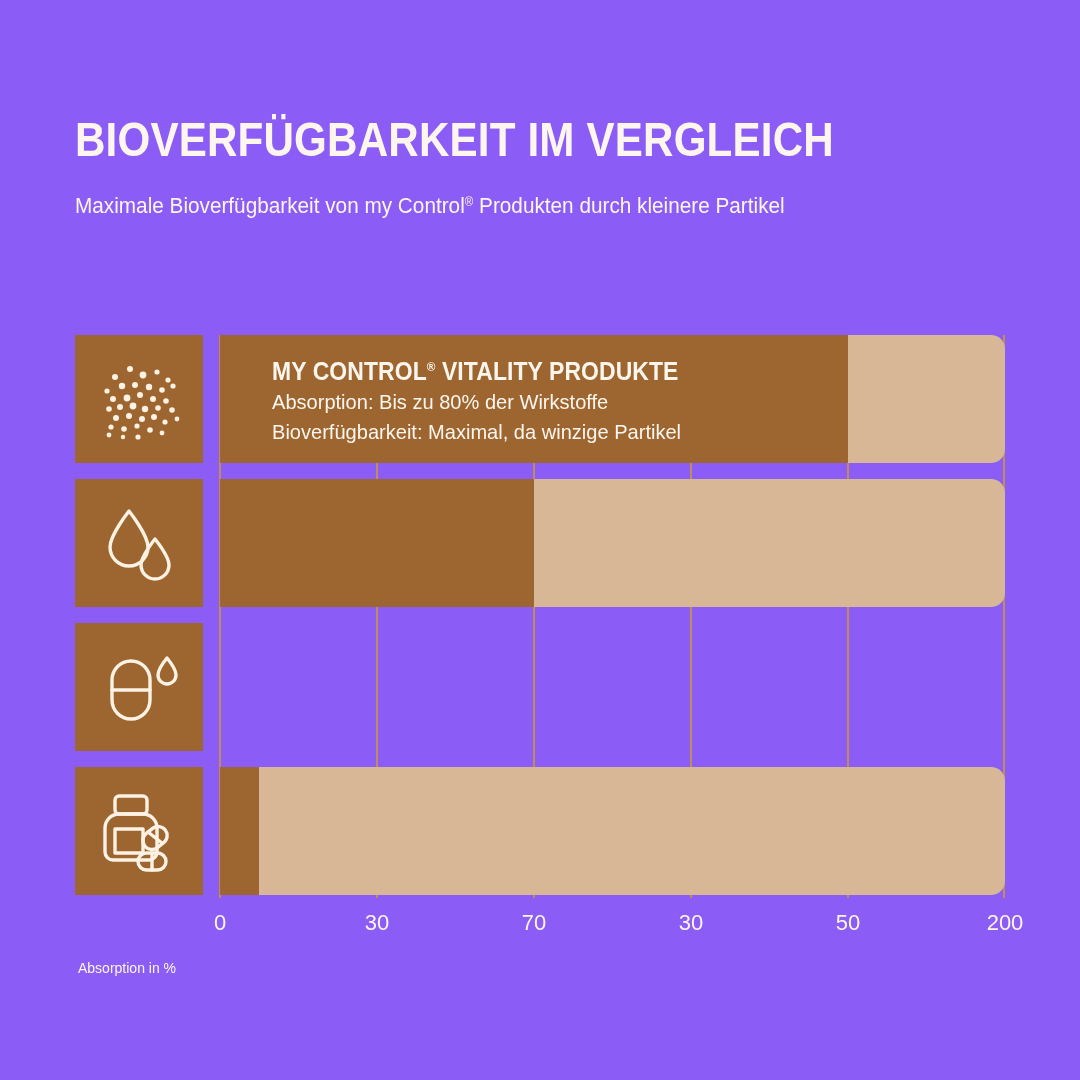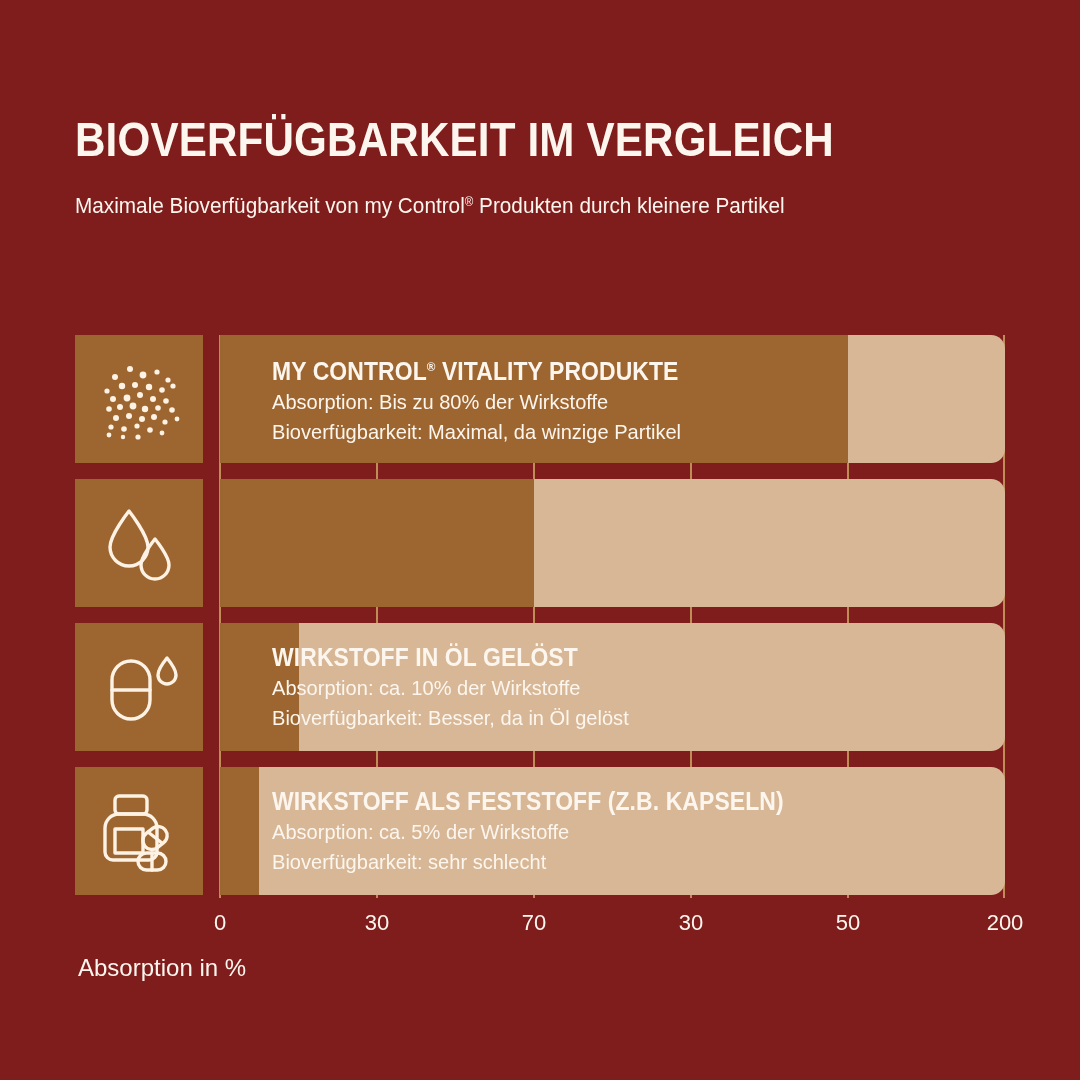--- a/index.html
+++ b/index.html
@@ -13,21 +13,21 @@
     overflow: hidden;
     background: #b5814c;
     font-family: "Liberation Sans", sans-serif;
     -webkit-font-smoothing: antialiased;
   }
 
   .canvas {
     position: relative;
     width: 1080px;
     height: 1080px;
-    background: #7f1d1d;
+    background: #8b5cf6;
   }
 
   
   .header {
     position: absolute;
     left: 75px;
     top: 112px;
     width: 940px;
   }
   .page-title {
@@ -183,21 +183,21 @@
     color: #fdf6ee;
     font-size: 22px;
     line-height: 30px;
     font-weight: 400;
   }
   .axis-caption {
     position: absolute;
     left: 78px;
     top: 955px;
     color: #fdf6ee;
-    font-size: 24px;
+    font-size: 14px;
     line-height: 26px;
     font-weight: 400;
     white-space: nowrap;
   }
 </style>
 </head>
 <body>
 
 <div class="canvas">
 
@@ -289,53 +289,39 @@
     <div class="row" style="top:623px">
       <div class="icon-tile">
         <svg width="92" height="92" viewBox="0 0 92 92">
           <g fill="none" stroke="#fdf2e4" stroke-width="3.4" stroke-linejoin="round" stroke-linecap="round">
             <rect x="19" y="20" width="38" height="58" rx="19"></rect>
             <line x1="19" y1="49" x2="57" y2="49"></line>
             <path d="M74 17 C74 17 65 28 65 34 a9 9 0 0 0 18 0 C83 28 74 17 74 17 Z"></path>
           </g>
         </svg>
       </div>
-      <div class="bar-wrap">
-        <div class="bar-track"></div>
-        <div class="bar-fill" style="width:10%"></div>
-        <div class="bar-text">
-          <div class="bar-label">WIRKSTOFF IN ÖL GELÖST</div>
-          <div class="bar-sub">Absorption: ca. 10% der Wirkstoffe</div>
-          <div class="bar-sub">Bioverfügbarkeit: Besser, da in Öl gelöst</div>
-        </div>
-      </div>
     </div>
 
     <div class="row" style="top:767px">
       <div class="icon-tile">
         <svg width="92" height="92" viewBox="0 0 92 92">
           <g fill="none" stroke="#fdf2e4" stroke-width="3.4" stroke-linejoin="round" stroke-linecap="round">
             <rect x="22" y="11" width="32" height="18" rx="4"></rect>
             <path d="M26 29 h24 a14 14 0 0 1 14 14 v24 a8 8 0 0 1 -8 8 h-36 a8 8 0 0 1 -8 -8 v-24 a14 14 0 0 1 14 -14 Z"></path>
             <rect x="22" y="44" width="28" height="24"></rect>
             <rect x="49" y="44" width="26" height="18" rx="9" transform="rotate(-38 62 53)"></rect>
             <line x1="55" y1="47" x2="69" y2="58"></line>
             <rect x="45" y="68" width="28" height="17" rx="8.5"></rect>
             <line x1="59" y1="68" x2="59" y2="85"></line>
           </g>
         </svg>
       </div>
       <div class="bar-wrap">
         <div class="bar-track"></div>
         <div class="bar-fill" style="width:5%"></div>
-        <div class="bar-text">
-          <div class="bar-label">WIRKSTOFF ALS FESTSTOFF (Z.B. KAPSELN)</div>
-          <div class="bar-sub">Absorption: ca. 5% der Wirkstoffe</div>
-          <div class="bar-sub">Bioverfügbarkeit: sehr schlecht</div>
-        </div>
       </div>
     </div>
 
     <div class="axis">
       <div class="tick" style="left:0%">0</div>
       <div class="tick" style="left:20%">30</div>
       <div class="tick" style="left:40%">70</div>
       <div class="tick" style="left:60%">30</div>
       <div class="tick" style="left:80%">50</div>
       <div class="tick" style="left:100%">200</div>

